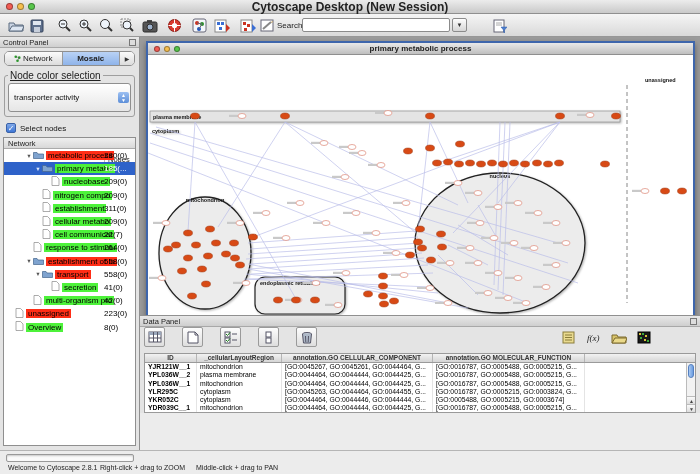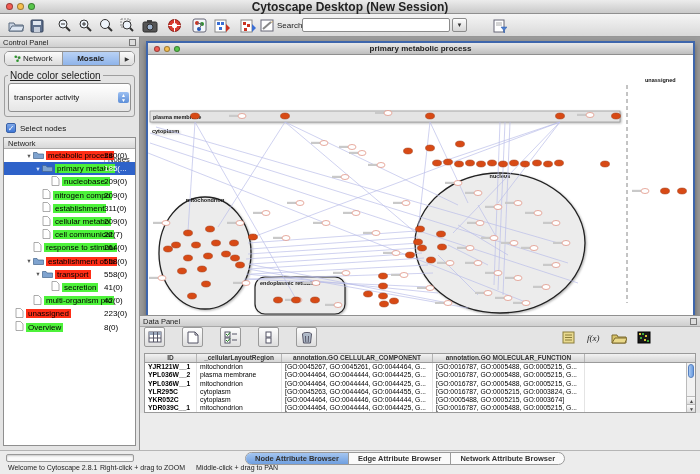--- a/index.html
+++ b/index.html
@@ -920,21 +920,16 @@
           <div class="varr" style="bottom:8px">▲</div>
           <div class="varr" style="bottom:0">▼</div>
         </div>
       </div>
     </div>
   </div>
 </div>
 
 <div class="bottombar">
   <div class="progress"></div>
-  <div class="dp-tabs" id="dp-tabs">
-      <div class="dp-tab active">Node Attribute Browser</div>
-      <div class="dp-tab">Edge Attribute Browser</div>
-      <div class="dp-tab">Network Attribute Browser</div>
-    </div>
   <div class="statustext" style="left:8px">Welcome to Cytoscape 2.8.1</div>
   <div class="statustext" style="left:100px">Right-click + drag to ZOOM</div>
   <div class="statustext" style="left:196px">Middle-click + drag to PAN</div>
 </div>
 
 </body></html>

